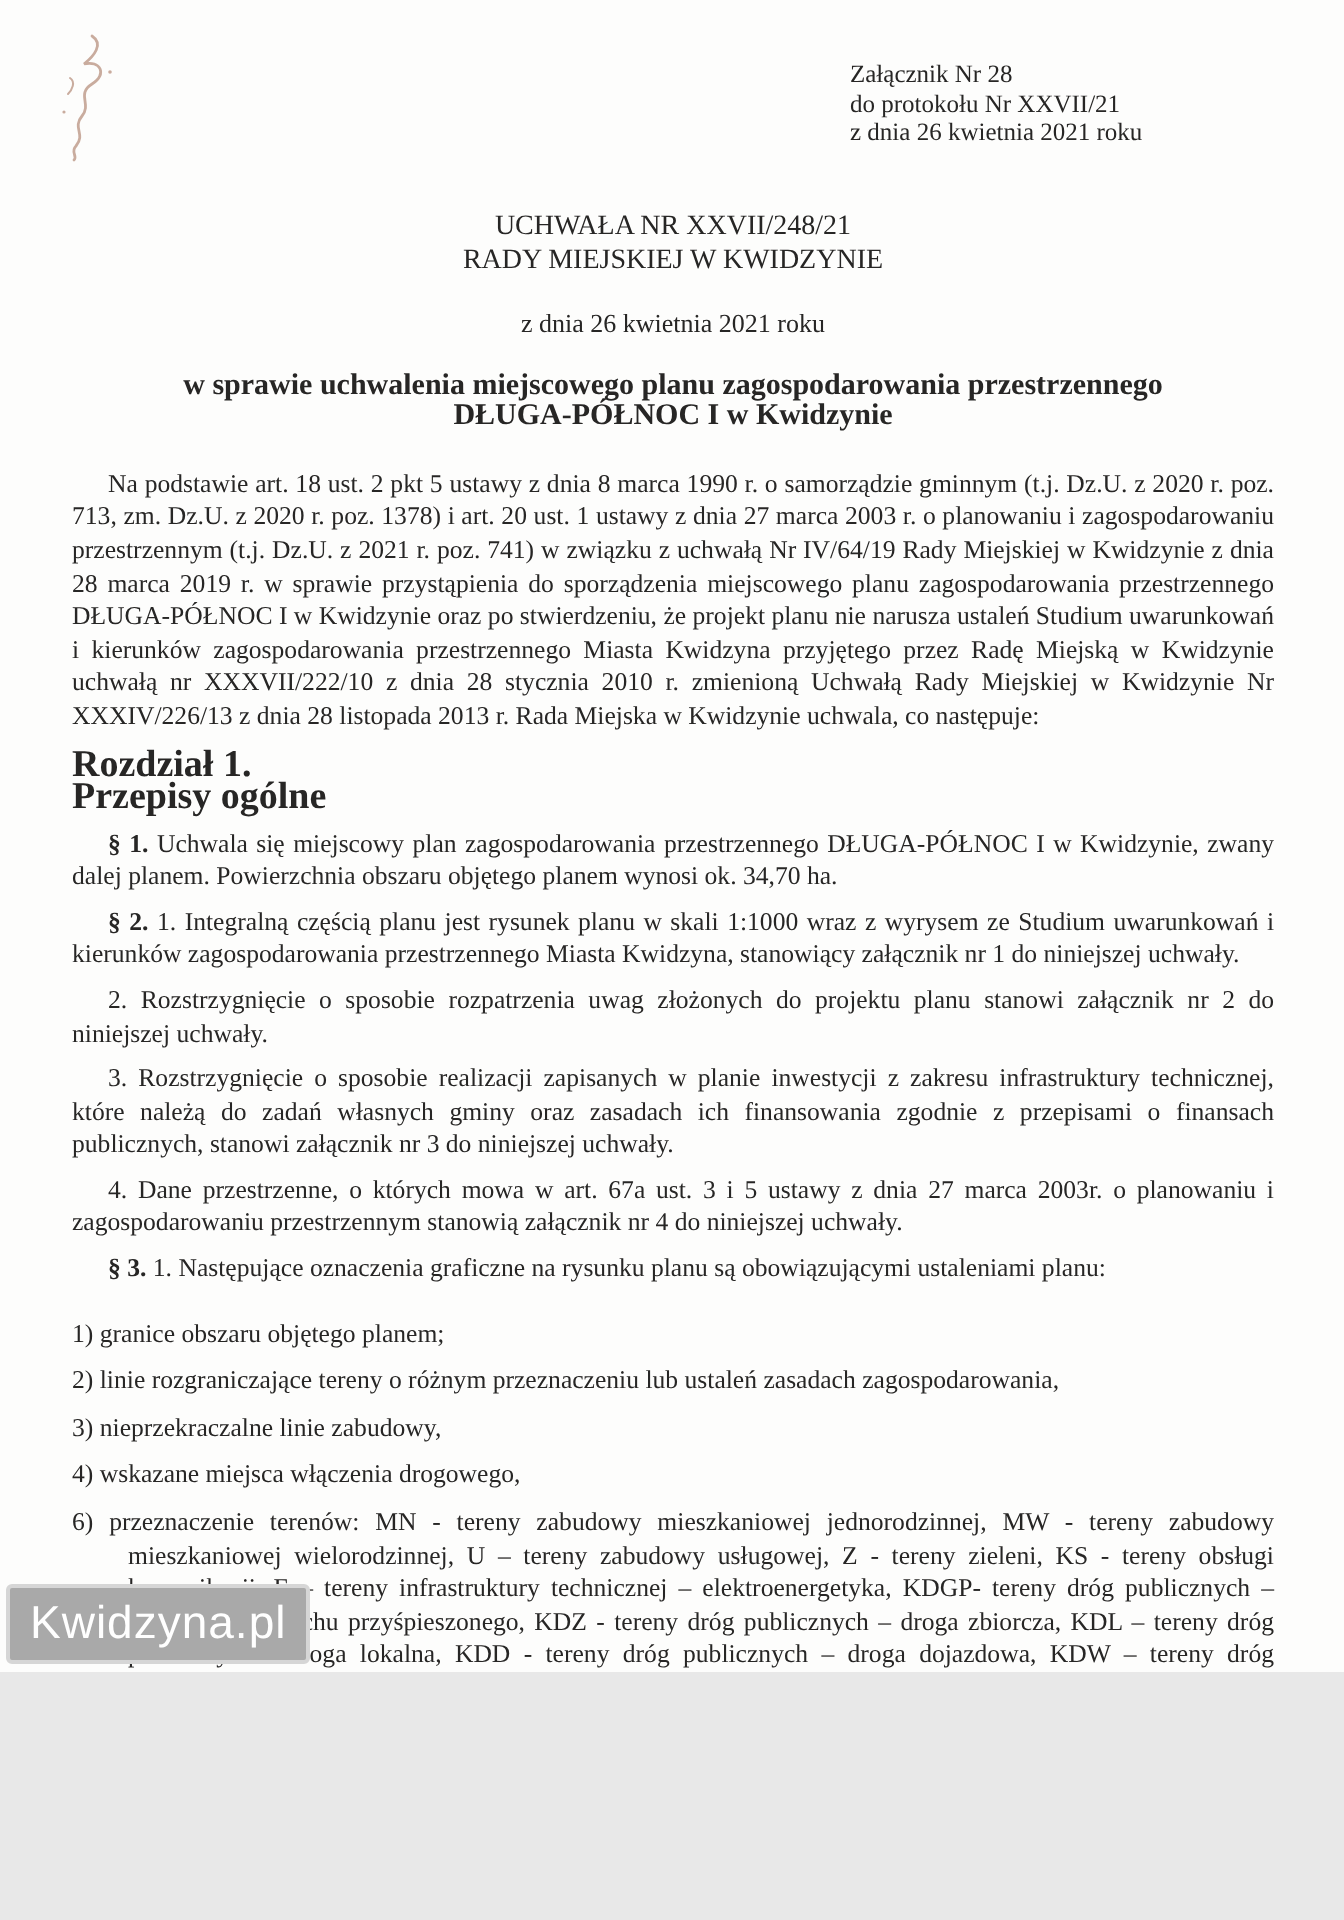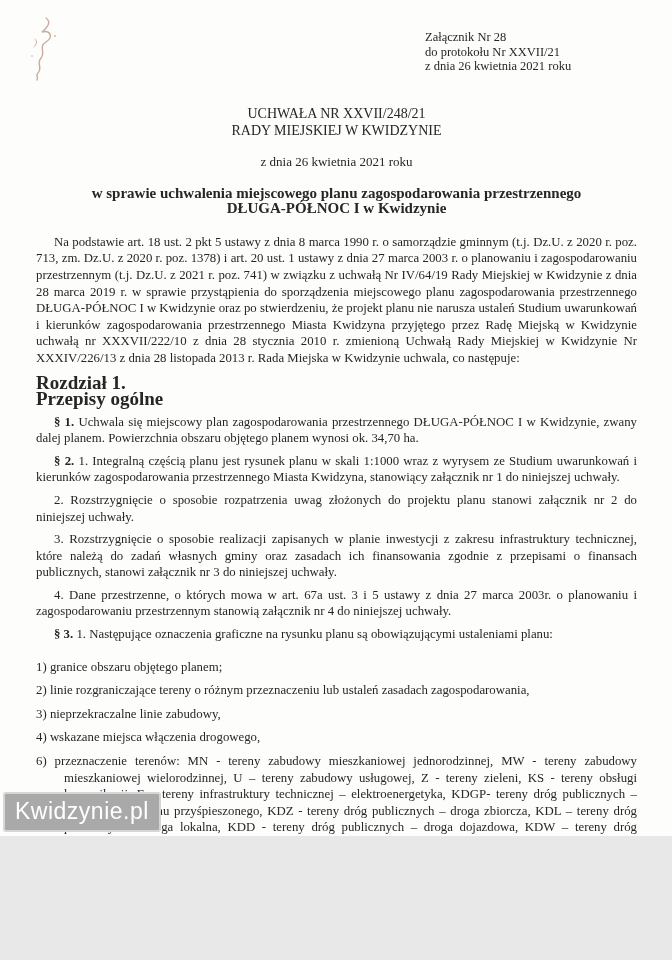--- a/index.html
+++ b/index.html
@@ -125,16 +125,16 @@
       <div class="list-item"><span>1)</span> <span>granice obszaru objętego planem;</span></div>
       <div class="list-item"><span>2)</span> <span>linie rozgraniczające tereny o różnym przeznaczeniu lub ustaleń zasadach zagospodarowania,</span></div>
       <div class="list-item"><span>3)</span> <span>nieprzekraczalne linie zabudowy,</span></div>
       <div class="list-item"><span>4)</span> <span>wskazane miejsca włączenia drogowego,</span></div>
       <div class="list-item"><span>6)</span> <span>przeznaczenie terenów: MN - tereny zabudowy mieszkaniowej jednorodzinnej, MW - tereny zabudowy mieszkaniowej wielorodzinnej, U – tereny zabudowy usługowej, Z - tereny zieleni, KS - tereny obsługi komunikacji, E – tereny infrastruktury technicznej – elektroenergetyka, KDGP- tereny dróg publicznych – droga główna ruchu przyśpieszonego, KDZ - tereny dróg publicznych – droga zbiorcza, KDL – tereny dróg publicznych - droga lokalna, KDD - tereny dróg publicznych – droga dojazdowa, KDW – tereny dróg wewnętrznych, KX- teren ciągu pieszego,</span></div>
     </div>
 
   </div>
 
   <div class="watermark">
-    <span>Kwidzynie.pl</span>
+    <span>Kwidzyna.pl</span>
   </div>
 
 </div>
 
 </body></html>

